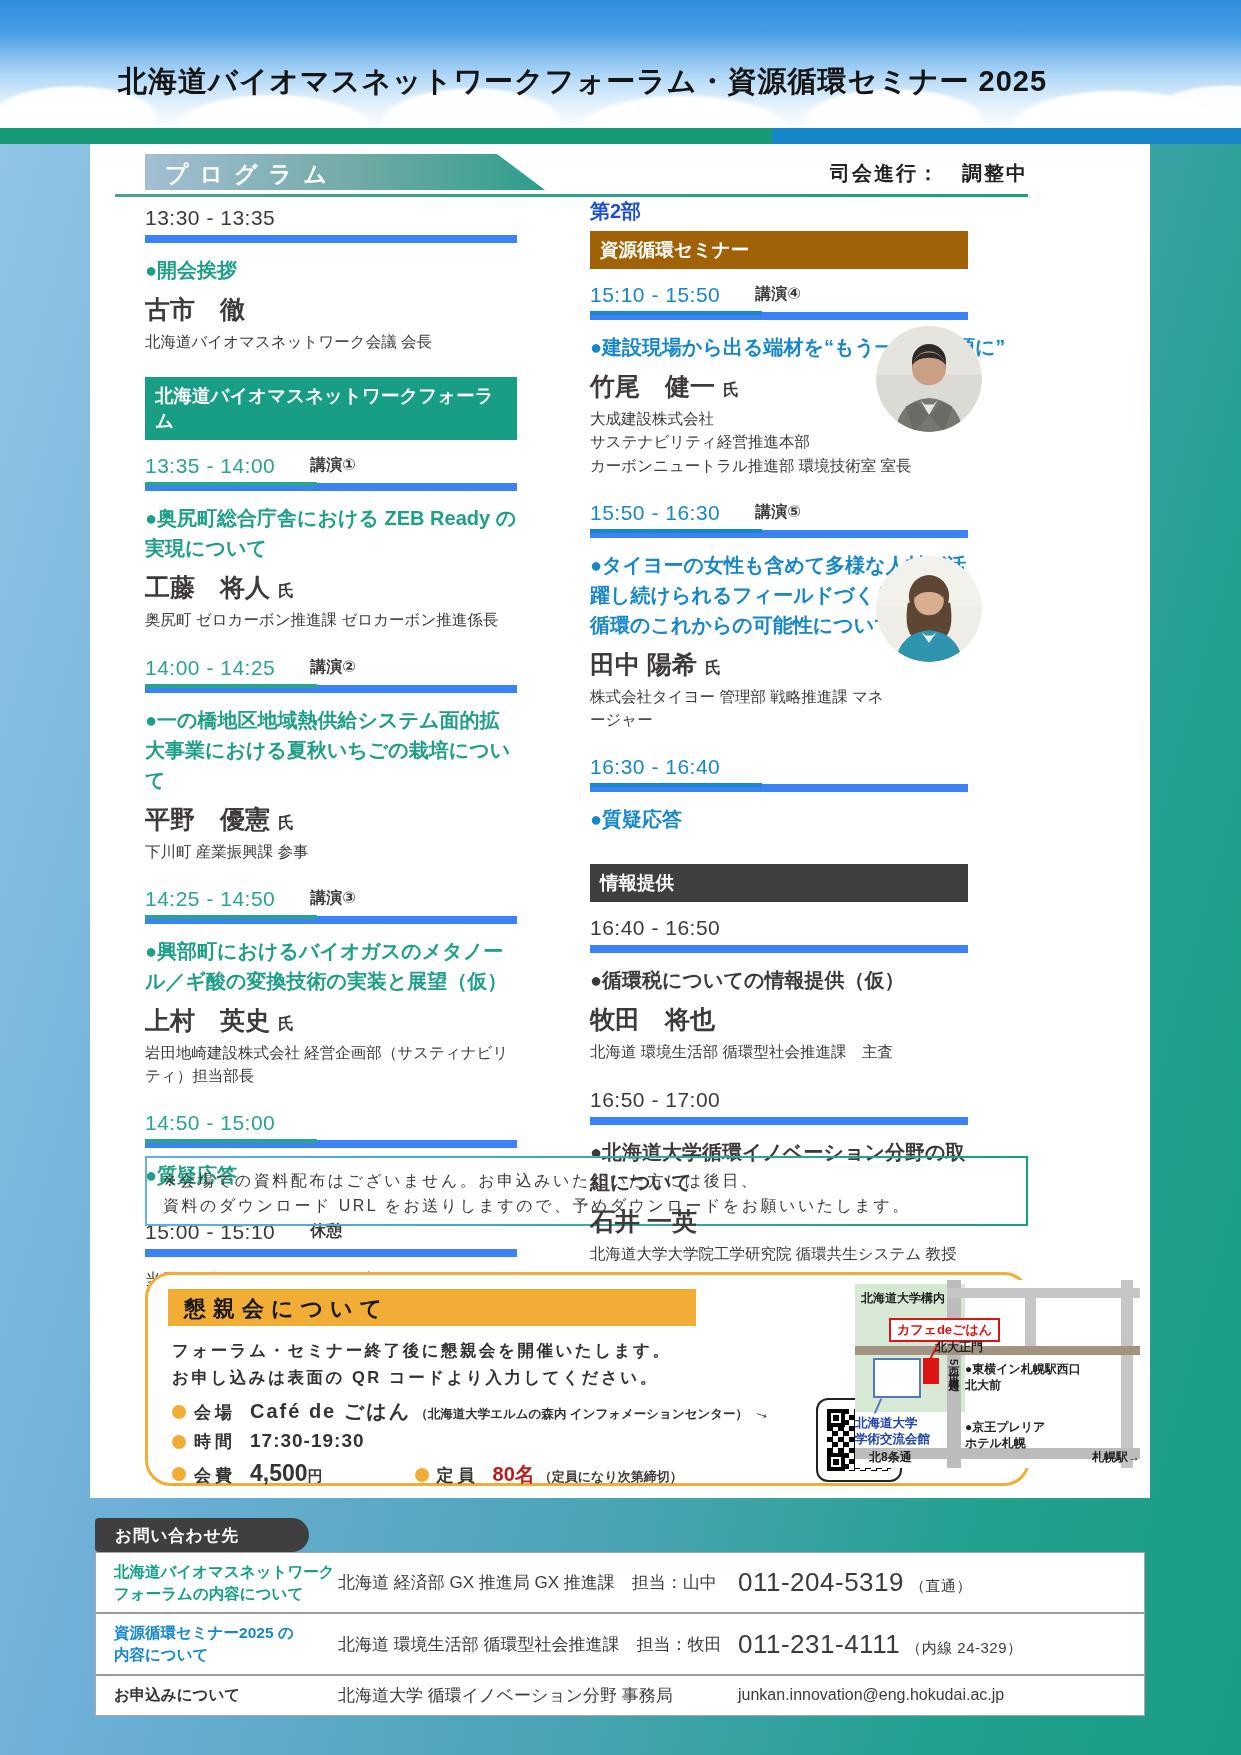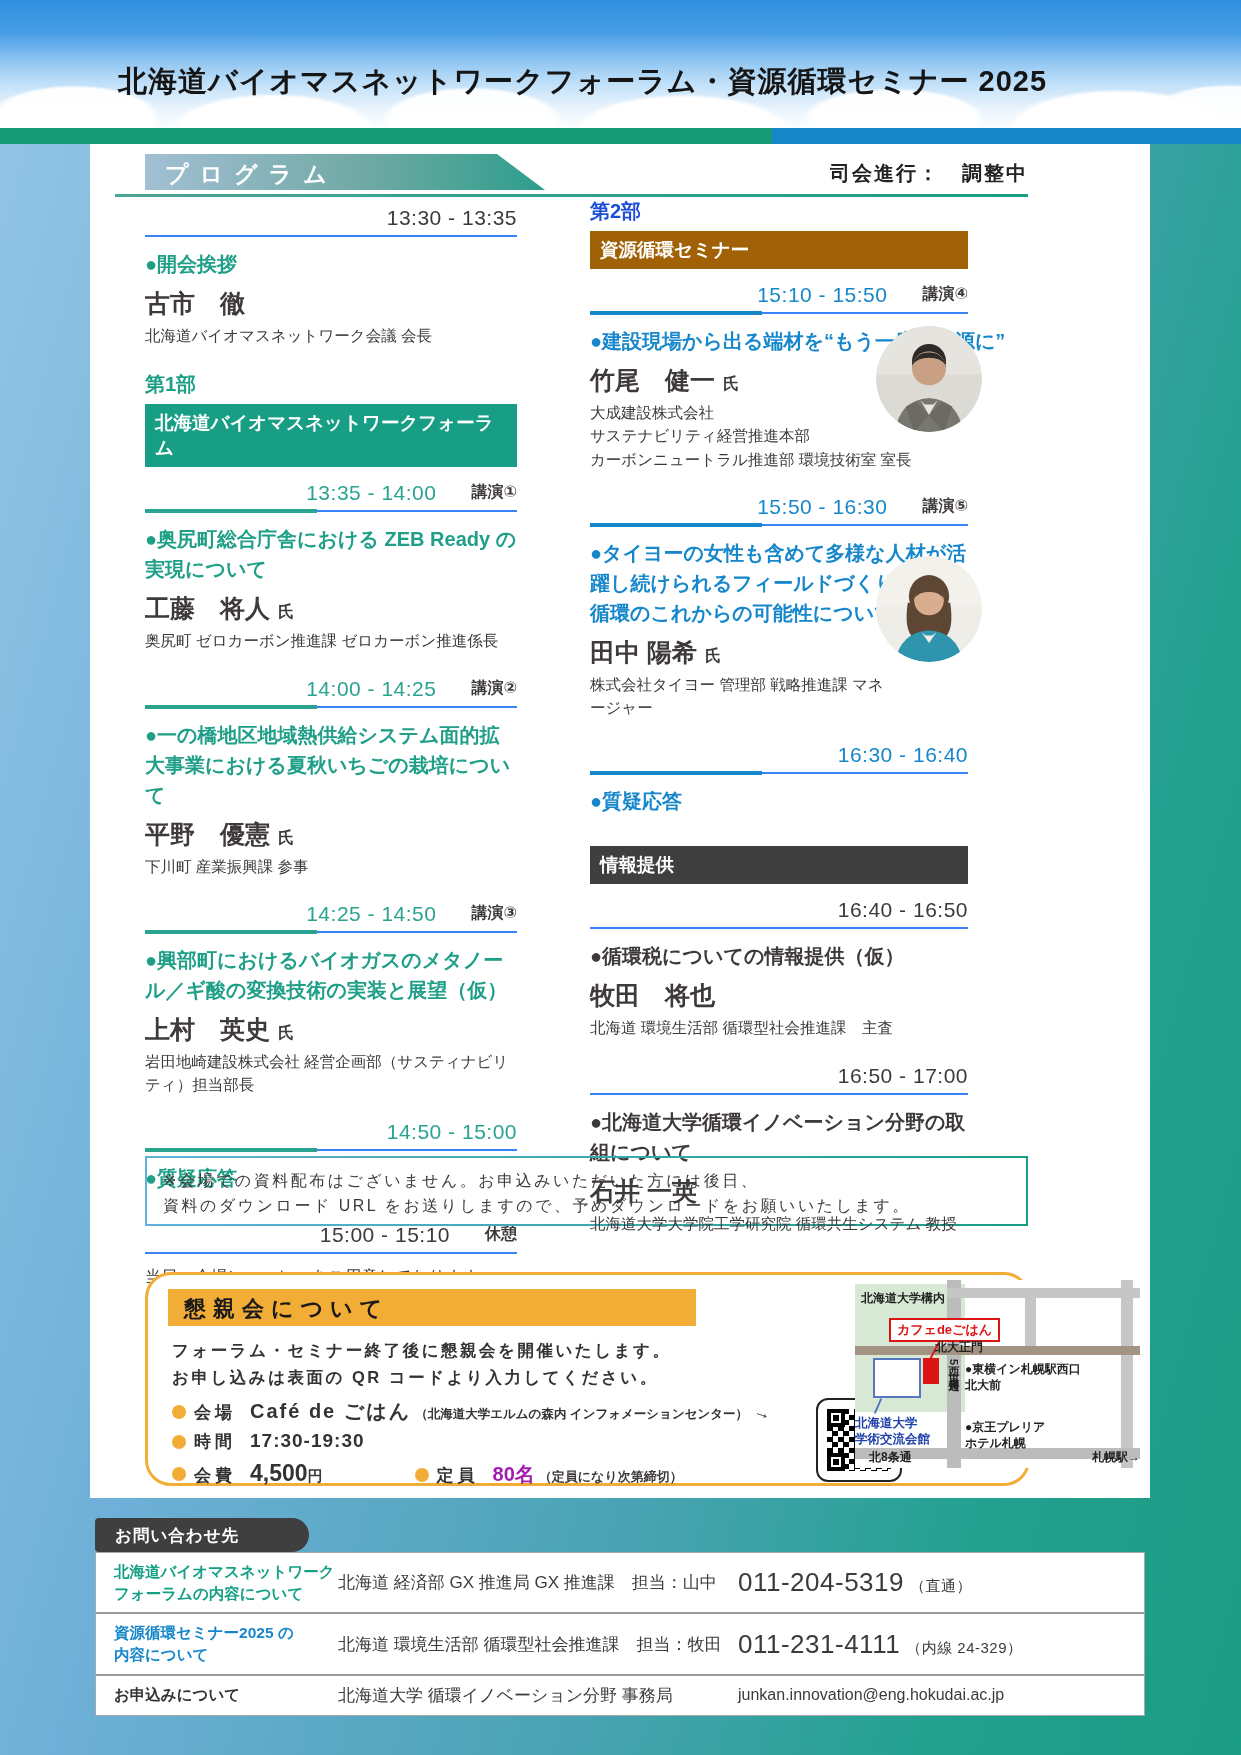--- a/index.html
+++ b/index.html
@@ -42,22 +42,22 @@
   .col { position:absolute; }
   .col-left  { left:55px;  top:62px; width:372px; }
   .col-right { left:500px; top:54px; width:378px; }
 
   .part-label { font-size:20px; font-weight:bold; margin-bottom:6px; }
   .part-label.teal { color:#1b9e85; } .part-label.blue { color:#1d4ed8; }
   .col-banner { color:#fff; font-weight:bold; font-size:18.5px; padding:6px 10px 7px; margin-bottom:14px; }
   .col-banner.teal { background:#189e85; } .col-banner.blue { background:#a16207; }
   .col-banner.dark { background:#3f3f3f; margin-top:22px; }
 
-  .trow { position:relative; display:flex; justify-content:flex-end; align-items:flex-end;
-          padding-bottom:5px; border-bottom:2px solid #3b82f6; margin-bottom:12px; }
+  .trow { position:relative; display:flex; justify-content:flex-start; align-items:flex-end;
+          padding-bottom:5px; border-bottom:8px solid #3b82f6; margin-bottom:12px; }
   .trow .time { font-size:21px; letter-spacing:.5px; color:#3e3a39; }
   .trow.teal .time { color:#2aa38f; } .trow.blue .time { color:#1787cb; }
   .trow .tag { font-size:16px; font-weight:bold; color:#3e3a39; padding-bottom:2px;padding-left:35px; }
   .trow.teal::after,.trow.blue::after { content:""; position:absolute; left:0; bottom:-3px; width:172px; height:4px; }
   .trow.teal::after { background:#2aa38f; } .trow.blue::after { background:#1787cb; }
 
   .stitle { font-size:20px; font-weight:bold; line-height:1.5; margin-bottom:8px; }
   .stitle.teal { color:#1f9f88; } .stitle.blue { color:#1787cb; } .stitle.dark { color:#3e3a39; }
   .stitle.nowrap { white-space:nowrap; }
   .sname { font-size:25px; font-weight:bold; color:#3e3a39; margin-bottom:4px; position:relative; z-index:2; }
@@ -86,21 +86,21 @@
   .prow { position:absolute; left:24px; display:flex; align-items:baseline; }
   .prow .dot { width:14px; height:14px; border-radius:50%; background:#f2ad37; margin-right:8px; align-self:center; }
   .prow .plabel { font-size:17px; font-weight:bold; letter-spacing:4px; margin-right:14px; color:#333; }
   .prow1 { top:123px; } .prow2 { top:155px; } .prow3 { top:185px; }
   .venue-name { font-size:20px; font-weight:bold; letter-spacing:2px; color:#333; }
   .venue-note { font-size:12.5px; font-weight:bold; color:#333; margin-left:4px; }
   .arrow { display:inline-block; transform:rotate(18deg); font-size:17px; font-weight:bold; margin-left:6px; }
   .ptime { font-size:19px; font-weight:bold; letter-spacing:1px; color:#333; }
   .pfee { font-size:23px; font-weight:bold; color:#333; } .pfee-unit { font-size:15px; font-weight:bold; }
   .prow3 .second { margin-left:92px; display:flex; align-items:baseline; }
-  .pcap { font-size:20px; font-weight:bold; color:#a21caf;text-align:right; } .pcap-note { font-size:13px; font-weight:bold; margin-left:4px; }
+  .pcap { font-size:20px; font-weight:bold; color:#b91c1c;text-align:right; } .pcap-note { font-size:13px; font-weight:bold; margin-left:4px; }
 
   
   .qr-box { position:absolute; left:668px; top:123px; width:86px; height:84px;
             border:2px solid #222; border-radius:12px; background:#fff; padding:9px; }
   .qr { position:relative; width:64px; height:62px;
         background:conic-gradient(#000 25%,#fff 0 50%,#000 0 75%,#fff 0) 0 0/11px 11px; }
   .finder { position:absolute; width:18px; height:18px; border:4px solid #000; background:#fff; }
   .finder::after { content:""; position:absolute; inset:2px; background:#000; }
   .f-tl { left:0; top:0; } .f-tr { right:0; top:0; } .f-bl { left:0; bottom:0; }
 
@@ -168,21 +168,20 @@
 
     <div class="col col-left">
 
       <div class="trow">
         <span class="time">13:30 - 13:35</span>
       </div>
       <div class="stitle teal">●開会挨拶</div>
       <div class="sname">古市　徹</div>
       <div class="saffil">北海道バイオマスネットワーク会議 会長</div>
 
-      <div class="part-label teal">第1部</div>
       <div class="col-banner teal">北海道バイオマスネットワークフォーラム</div>
 
       <div class="trow teal">
         <span class="time">13:35 - 14:00</span>
         <span class="tag">講演①</span>
       </div>
       <div class="stitle teal">●奥尻町総合庁舎における ZEB Ready の実現について</div>
       <div class="sname"><span>工藤　将人</span><span class="hon">氏</span></div>
       <div class="saffil">奥尻町 ゼロカーボン推進課 ゼロカーボン推進係長</div>
 

